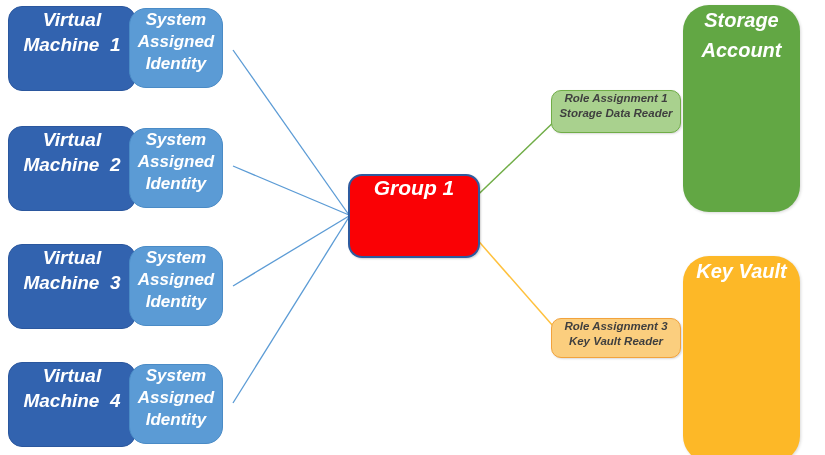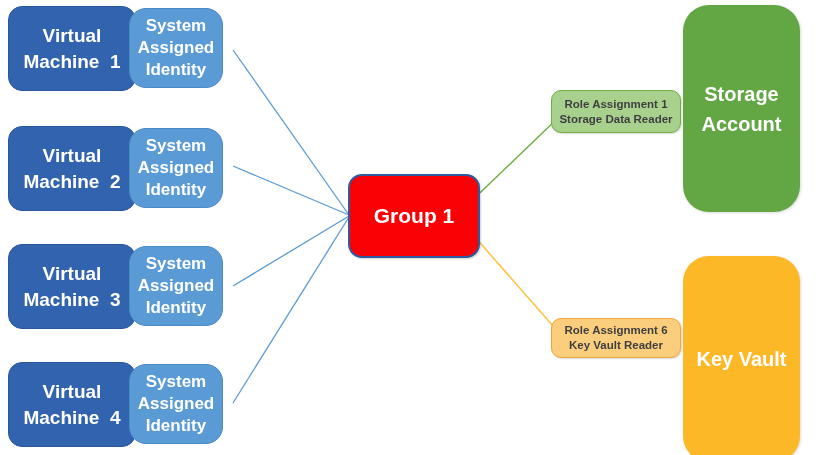--- a/index.html
+++ b/index.html
@@ -1,22 +1,22 @@
 <!DOCTYPE html>
 <html><head>
 <meta charset="utf-8">
 <style>
   html,body { margin:0; padding:0; background:#ffffff; }
   .canvas {
     position:relative; width:825px; height:455px; background:#ffffff;
     font-family:"Liberation Sans", sans-serif; overflow:hidden;
   }
   .box {
-    position:absolute; display:flex; align-items:center; justify-content:center;
-    text-align:center; box-sizing:border-box; white-space:pre-wrap;
+    position:absolute; display:flex; align-items:flex-start; justify-content:center;
+    text-align:center; box-sizing:border-box; white-space:pre-wrap;font-style:italic;
   }
   .vm {
     left:8px; width:128px; height:85px;
     background:#3263AF; border:1px solid #2B579E; border-radius:14px;
     color:#ffffff; font-weight:bold; font-size:19px; line-height:1.32;
   }
   .sai {
     left:129px; width:94px; height:80px;
     background:#5B9BD5; border:1px solid #4A8BC6; border-radius:17px;
     color:#ffffff; font-weight:bold; font-size:17px; line-height:1.28;
@@ -100,21 +100,21 @@
 
   <div class="box group">
     <span>Group 1</span>
   </div>
 
   <div class="box ra ra1">
     <span>Role Assignment 1
 Storage Data Reader</span>
   </div>
   <div class="box ra ra2">
-    <span>Role Assignment 6
+    <span>Role Assignment 3
 Key Vault Reader</span>
   </div>
 
   <div class="box resource storage">
     <span>Storage
 Account</span>
   </div>
   <div class="box resource keyvault">
     <span>Key Vault</span>
   </div>

